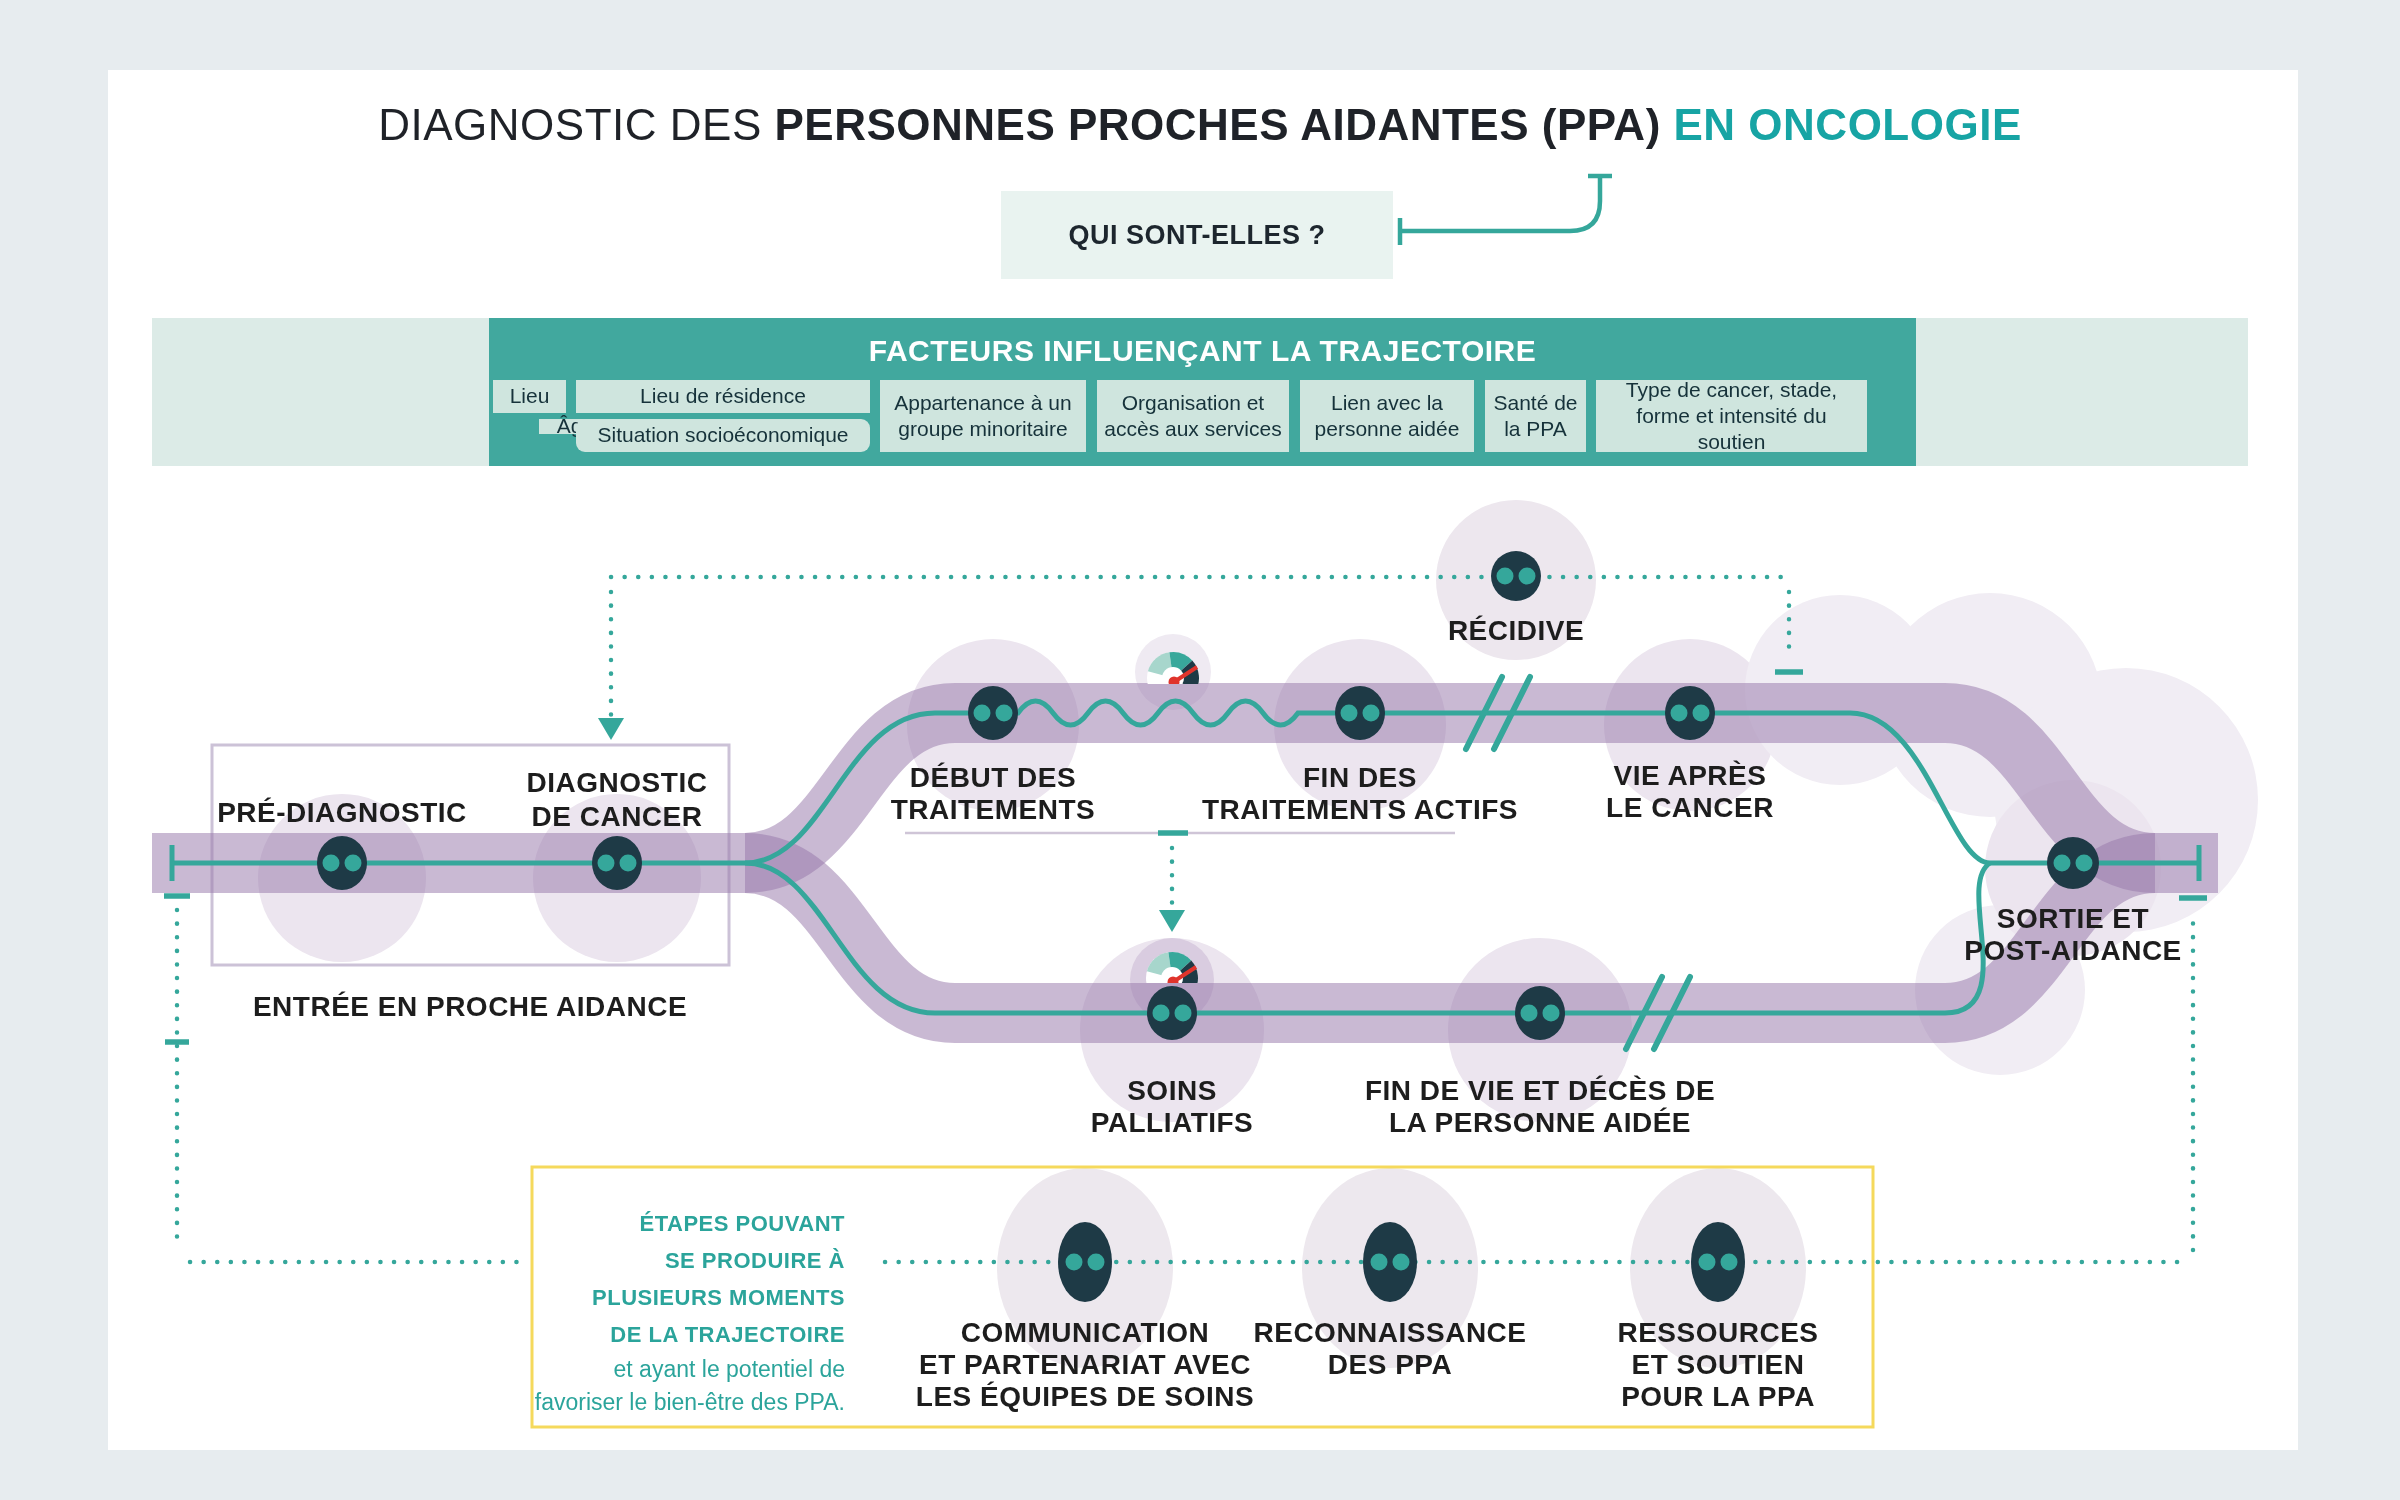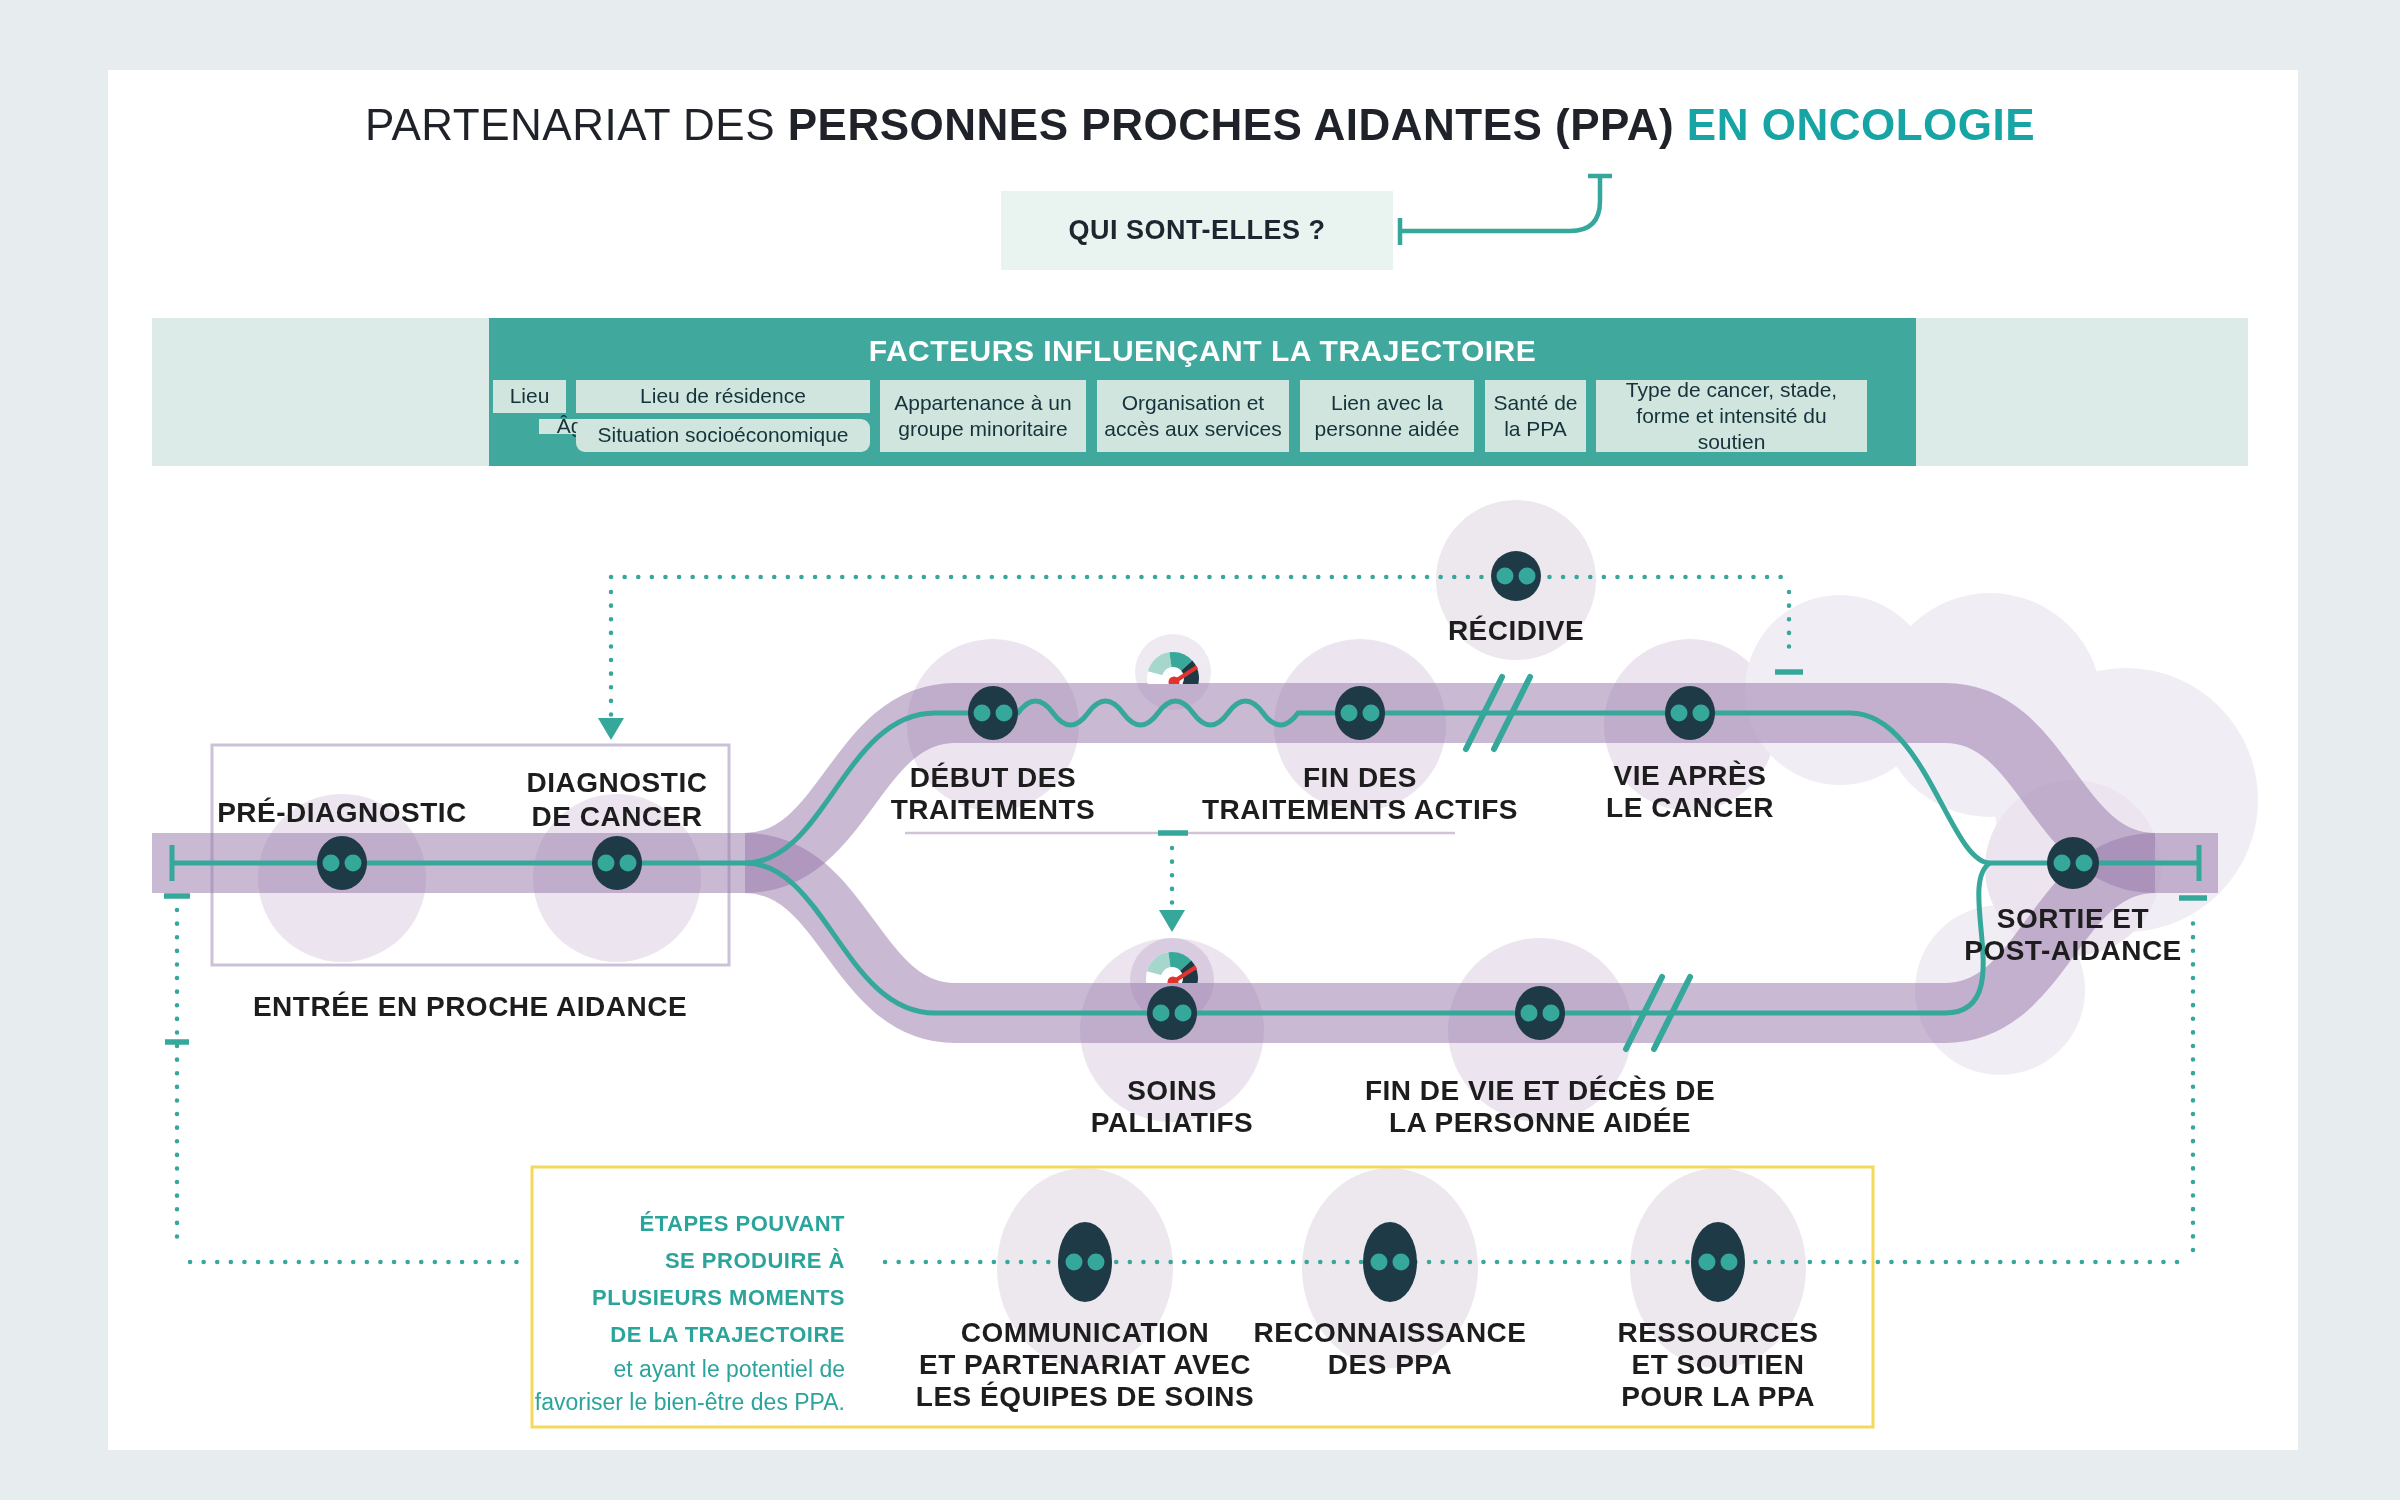--- a/index.html
+++ b/index.html
@@ -9,21 +9,21 @@
     font-family:"Liberation Sans", sans-serif;
     -webkit-font-smoothing:antialiased;
   }
   .card{position:absolute;left:108px;top:70px;width:2190px;height:1380px;background:#ffffff;}
   
   .title{position:absolute;left:0;top:100px;width:2400px;text-align:center;font-size:44px;color:#1F2228;letter-spacing:.5px;}
   .title .t-reg{font-weight:400;}
   .title .t-bold{font-weight:700;}
   .title .t-accent{font-weight:700;color:#17A4A4;}
   
-  .qui-box{position:absolute;left:1001px;top:191px;width:392px;height:79px;background:#E9F3F0;
+  .qui-box{position:absolute;left:1001px;top:191px;width:392px;height:88px;background:#E9F3F0;
     display:flex;align-items:center;justify-content:center;font-weight:700;font-size:27px;color:#1D262E;letter-spacing:.5px;}
   
   .strip{position:absolute;left:152px;top:318px;width:2096px;height:148px;background:#DCEBE7;}
   .teal-box{position:absolute;left:489px;top:318px;width:1427px;height:148px;background:#41A89E;}
   .teal-box .hdr{position:absolute;left:0;top:16px;width:100%;text-align:center;color:#ffffff;font-weight:700;font-size:30px;letter-spacing:.5px;}
   .chip{position:absolute;background:#CFE5DE;color:#16323A;font-size:21px;line-height:1.25;
     display:flex;align-items:center;justify-content:center;text-align:center;padding:0 6px;box-sizing:border-box;}
   .chip-genre{left:493px;top:380px;width:73px;height:33px;}
   .chip-age{left:493px;top:419px;width:73px;height:15px;margin-left:46px;}
   .chip-lieu{left:576px;top:380px;width:294px;height:33px;}
@@ -235,21 +235,21 @@
     <text class="lbl" x="1085" y="1406">LES ÉQUIPES DE SOINS</text>
     <text class="lbl" x="1390" y="1342">RECONNAISSANCE</text>
     <text class="lbl" x="1390" y="1374">DES PPA</text>
     <text class="lbl" x="1718" y="1342">RESSOURCES</text>
     <text class="lbl" x="1718" y="1374">ET SOUTIEN</text>
     <text class="lbl" x="1718" y="1406">POUR LA PPA</text>
   </g>
 </svg>
 
 <div class="title">
-  <span class="t-reg">PARTENARIAT DES </span><span class="t-bold">PERSONNES PROCHES AIDANTES (PPA) </span><span class="t-accent">EN ONCOLOGIE</span>
+  <span class="t-reg">DIAGNOSTIC DES </span><span class="t-bold">PERSONNES PROCHES AIDANTES (PPA) </span><span class="t-accent">EN ONCOLOGIE</span>
 </div>
 
 <div class="qui-box">
   <span>QUI SONT-ELLES ?</span>
 </div>
 
 <div class="strip"></div>
 <div class="teal-box">
   <div class="hdr">FACTEURS INFLUENÇANT LA TRAJECTOIRE</div>
 </div>

